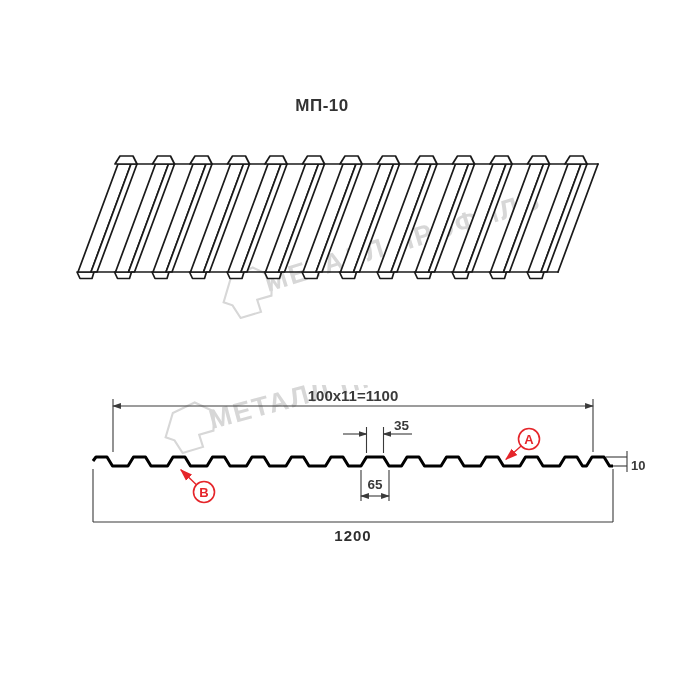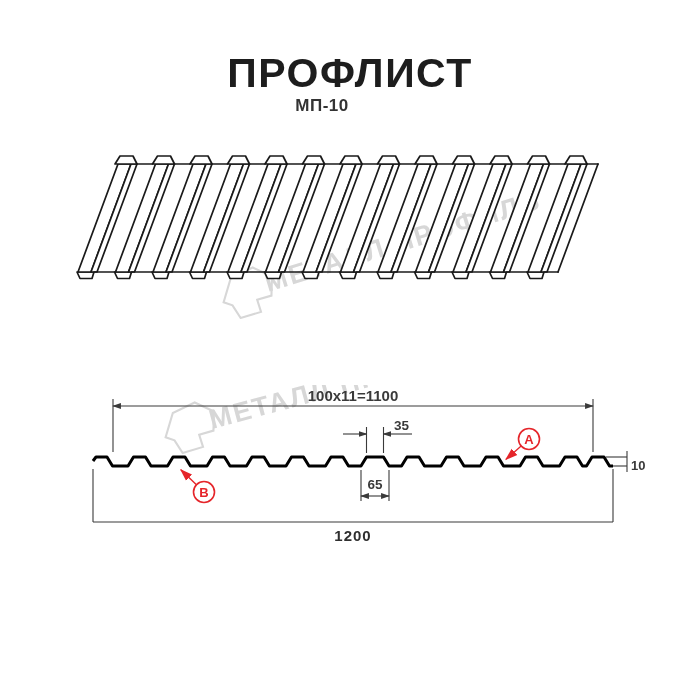--- a/index.html
+++ b/index.html
@@ -12,21 +12,20 @@
   .illustration{position:absolute;top:144px;left:60px;width:580px;height:175px;}
   .section{position:absolute;top:385px;left:60px;width:600px;height:175px;}
   .footer{position:absolute;top:621px;left:0;width:700px;text-align:center;
          font-size:17.5px;font-weight:600;color:#2a2a2a;letter-spacing:.4px;}
   svg{display:block;}
 </style>
 </head>
 <body>
 
 <div class="page">
-  <div class="title">ПРОФЛИСТ</div>
   <div class="subtitle">МП-10</div>
 
   <div class="illustration">
     <svg id="illu" width="580" height="175" viewBox="0 0 580 175">
         <g>
           <path d="M6,30 L16,8 L38,1 L55,12 L52,30 L38,32 L40,44 L20,47 L14,34 Z" transform="translate(153,128) rotate(-8) scale(1.05)" fill="none" stroke="#d7d7d7" stroke-width="2"></path>
           <g transform="translate(208,148) rotate(-17)">
             <text x="0" y="0" font-size="27" fill="#d7d7d7" text-anchor="start" font-weight="700" letter-spacing="2px">МЕТАЛЛ ПРОФИЛЬ</text>
           </g>
         </g>

